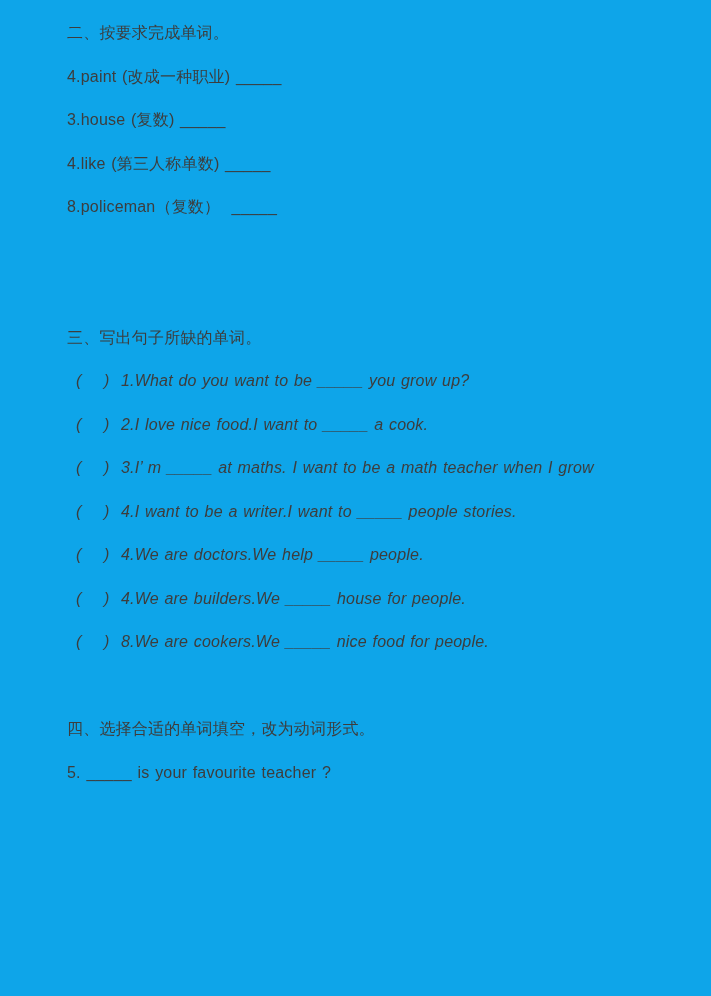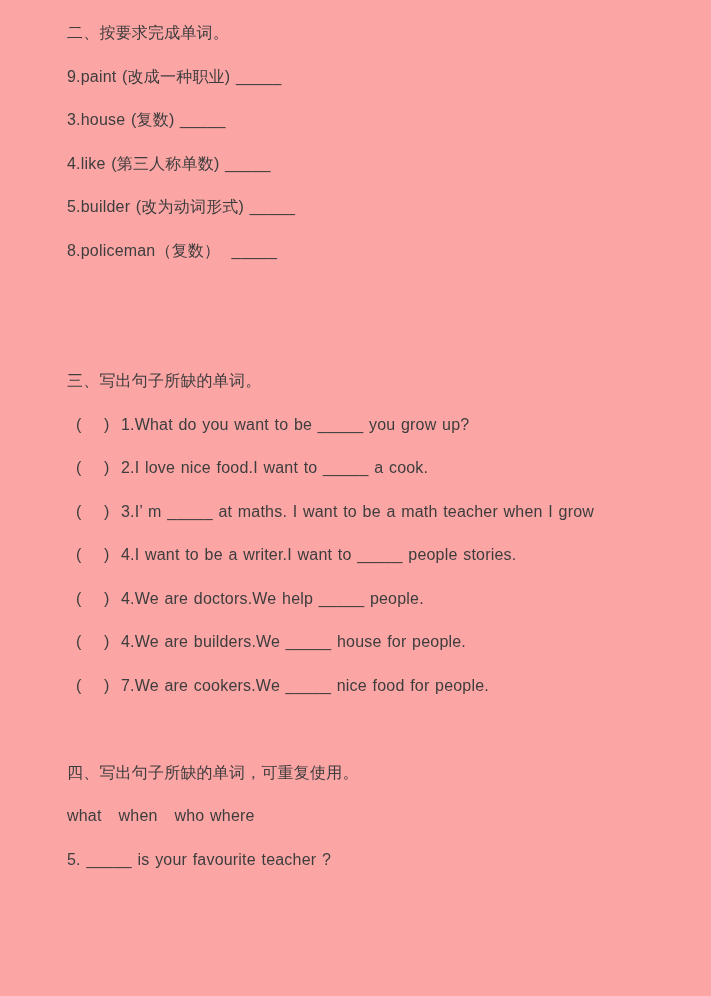--- a/index.html
+++ b/index.html
@@ -6,60 +6,59 @@
     margin: 0;
     padding: 0;
     background: #ffffff;
   }
   .page {
     position: relative;
     width: 711px;
     height: 996px;
     box-sizing: border-box;
     padding: 11px 40px 0 67px;
-    background: #fca5a5;
+    background: #0ea5e9;
     font-family: "Liberation Sans", "DejaVu Sans", sans-serif;
     font-size: 16px;
     color: #3d3d3d;
     letter-spacing: 0.2px;
     word-spacing: 1px;
     overflow: hidden;
   }
   .line {
     height: 43.5px;
     line-height: 43.5px;
     white-space: pre;
   }
   .indent {
     padding-left: 9px;
+    font-style: italic;
   }
 </style>
 </head>
 <body>
 
 <div class="page">
 
   <div class="line">二、按要求完成单词。</div>
-  <div class="line">9.paint (改成一种职业) _____</div>
+  <div class="line">4.paint (改成一种职业) _____</div>
   <div class="line">3.house (复数) _____</div>
   <div class="line">4.like (第三人称单数) _____</div>
-  <div class="line">5.builder (改为动词形式) _____</div>
   <div class="line">8.policeman（复数）  _____</div>
 
   <div class="line"></div>
   <div class="line"></div>
 
   <div class="line">三、写出句子所缺的单词。</div>
   <div class="line indent">(    )  1.What do you want to be _____ you grow up?</div>
   <div class="line indent">(    )  2.I love nice food.I want to _____ a cook.</div>
   <div class="line indent">(    )  3.I’ m _____ at maths. I want to be a math teacher when I grow</div>
   <div class="line indent">(    )  4.I want to be a writer.I want to _____ people stories.</div>
   <div class="line indent">(    )  4.We are doctors.We help _____ people.</div>
   <div class="line indent">(    )  4.We are builders.We _____ house for people.</div>
-  <div class="line indent">(    )  7.We are cookers.We _____ nice food for people.</div>
+  <div class="line indent">(    )  8.We are cookers.We _____ nice food for people.</div>
 
   <div class="line"></div>
 
-  <div class="line">四、写出句子所缺的单词，可重复使用。</div>
-  <div class="line">what   when   who where</div>
+  <div class="line">四、选择合适的单词填空，改为动词形式。</div>
   <div class="line">5. _____ is your favourite teacher ?</div>
 
 </div>
 
 </body></html>

